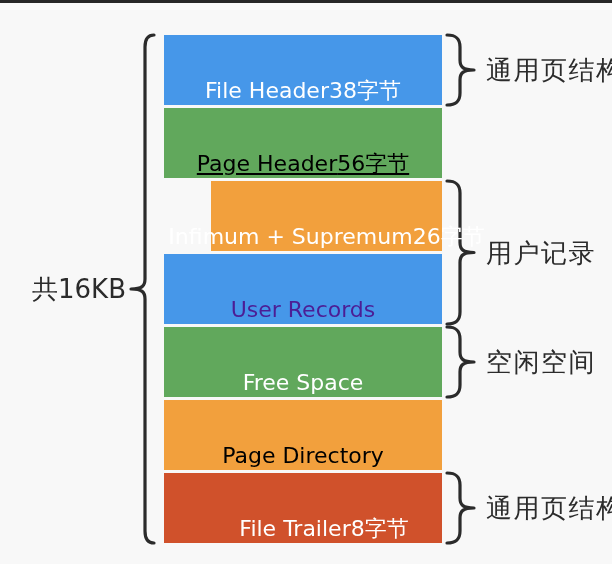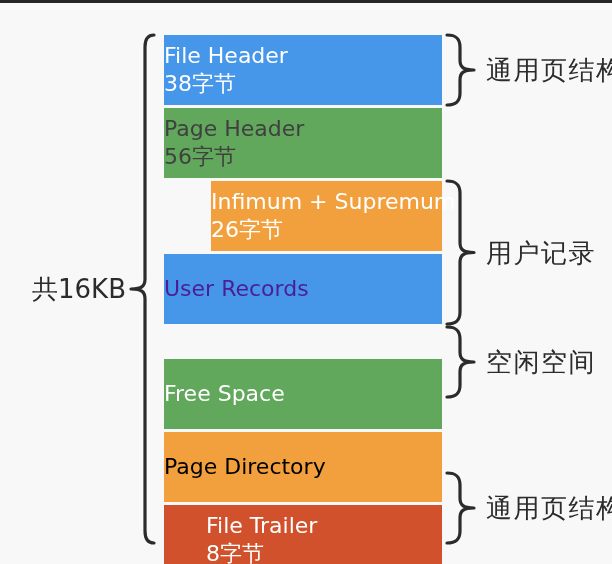--- a/index.html
+++ b/index.html
@@ -24,22 +24,22 @@
   svg.braces {
     position: absolute; left: 0; top: 0;
   }
   .blocks {
     position: absolute;
     left: 164px; top: 35px; width: 278px;
     display: flex; flex-direction: column; gap: 3px;
   }
   .block {
     height: 70px;
-    display: flex; flex-direction: column;
-    align-items: flex-start; justify-content: center;
+    display: flex; 
+    align-items: flex-end; justify-content: center;
     color: #ffffff;
     font-size: 22px; line-height: 28px;
     text-align: center;
     white-space: nowrap;
   }
   .side-label {
     position: absolute;
     transform: translateY(-50%);
     font-size: 26px;
     font-weight: 500;
@@ -68,32 +68,32 @@
       <path d="M 447 181 C 456 181 460 184.5 460 193 L 460 242.5 C 460 249.5 463 252.5 474 252.5 C 463 252.5 460 255.5 460 262.5 L 460 312 C 460 320.5 456 324 447 324" fill="none" stroke="#2b2b2b" stroke-width="3.2" stroke-linecap="round" stroke-linejoin="round"></path>
       <path d="M 447 327 C 456 327 460 330.5 460 339 L 460 352 C 460 359 463 362 474 362 C 463 362 460 365 460 372 L 460 385 C 460 393.5 456 397 447 397" fill="none" stroke="#2b2b2b" stroke-width="3.2" stroke-linecap="round" stroke-linejoin="round"></path>
       <path d="M 447 473 C 456 473 460 476.5 460 485 L 460 498 C 460 505 463 508 474 508 C 463 508 460 511 460 518 L 460 531 C 460 539.5 456 543 447 543" fill="none" stroke="#2b2b2b" stroke-width="3.2" stroke-linecap="round" stroke-linejoin="round"></path>
     </svg>
 
   <div class="blocks">
       <div class="block" style="background: rgb(70, 151, 233); color: rgb(255, 255, 255);">
         <div>File Header</div>
         <div>38字节</div>
       </div>
-      <div class="block" style="background: rgb(97, 168, 92); color: #404040;">
+      <div class="block" style="background: rgb(97, 168, 92); color: #000000; text-decoration: underline;">
         <div>Page Header</div>
         <div>56字节</div>
       </div>
       <div class="block" style="background: rgb(242, 160, 61); color: rgb(255, 255, 255); margin-left: 47px;">
         <div>Infimum + Supremum</div>
         <div>26字节</div>
       </div>
       <div class="block" style="background: rgb(70, 151, 233); color: #4c1d95;">
         <div>User Records</div>
       </div>
-      <div class="block" style="background: rgb(97, 168, 92); color: rgb(255, 255, 255); margin-top: 32px;">
+      <div class="block" style="background: rgb(97, 168, 92); color: rgb(255, 255, 255);">
         <div>Free Space</div>
       </div>
       <div class="block" style="background: rgb(242, 160, 61); color: #000000;">
         <div>Page Directory</div>
       </div>
       <div class="block" style="background: rgb(208, 81, 43); color: rgb(255, 255, 255); padding-left: 42px;">
         <div>File Trailer</div>
         <div>8字节</div>
       </div>
     </div>

